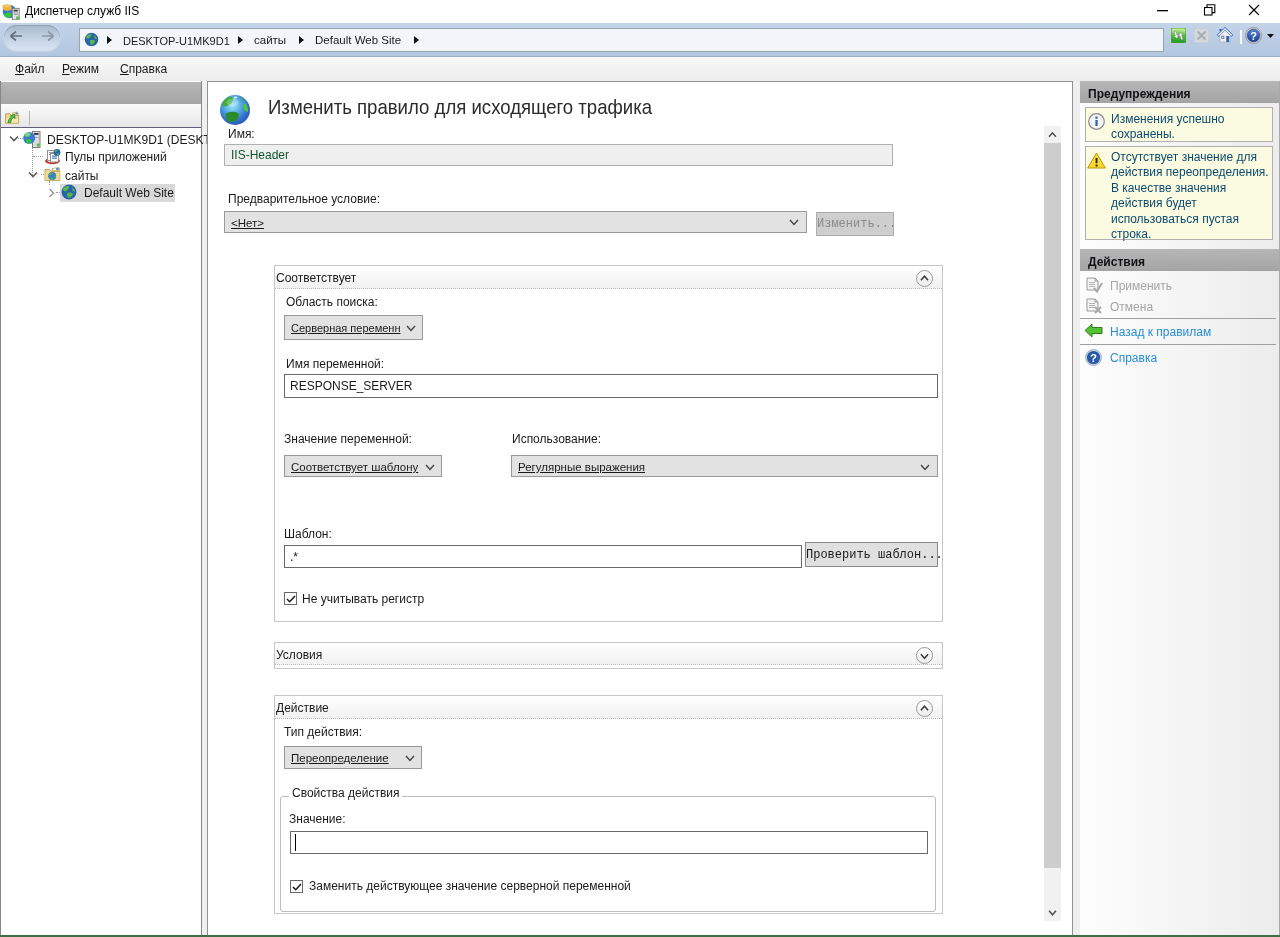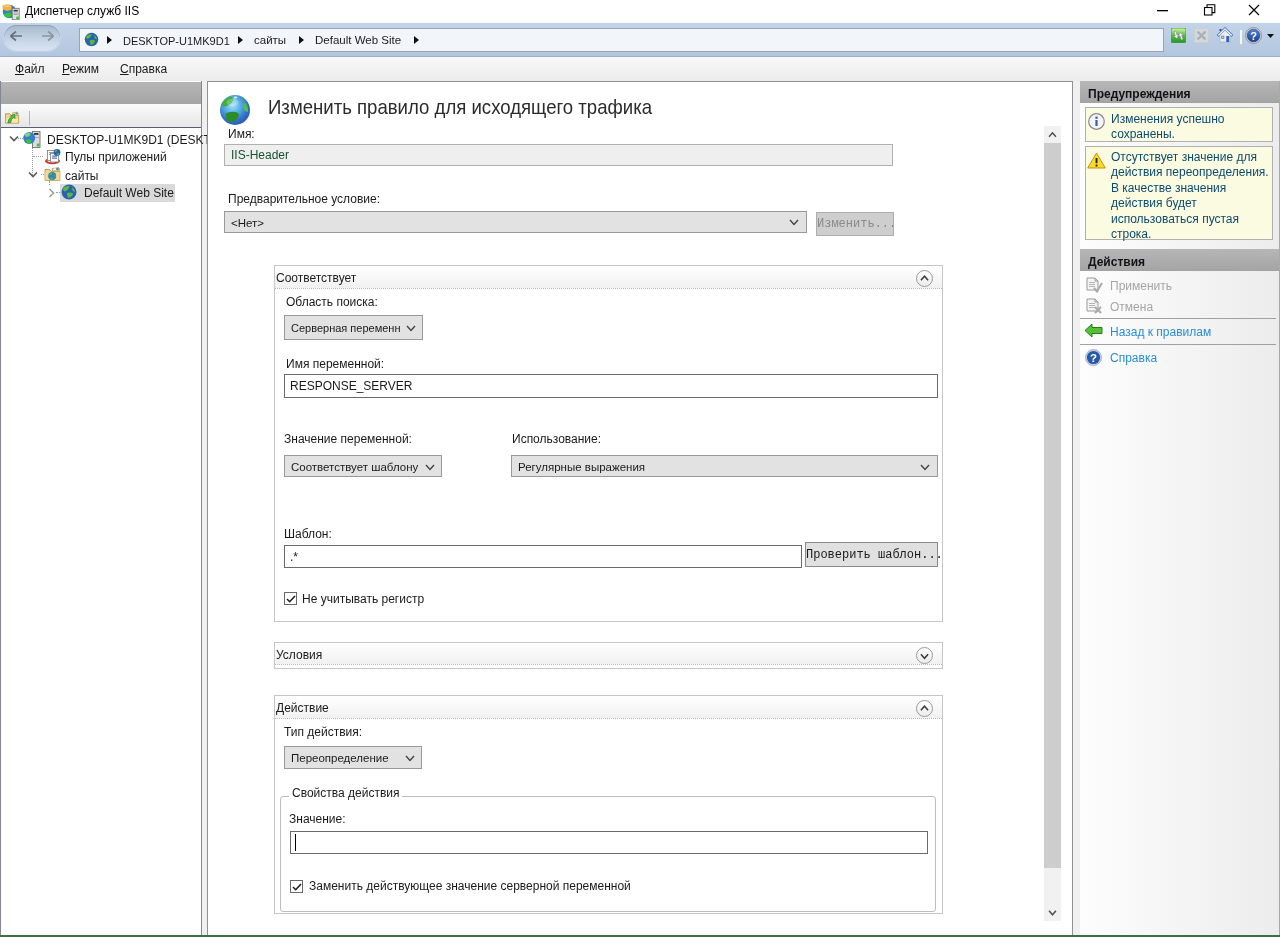--- a/index.html
+++ b/index.html
@@ -31,21 +31,21 @@
 #lefttb { left:0; top:23px; width:200px; height:23px; background:linear-gradient(#fbfbfb,#e6e6e6); }
 .treetxt { position:absolute; top:2px; font-size:12px; white-space:nowrap; }
 
 
 #mainpanel { left:207px; top:81px; width:866px; height:892px; background:#fff; border:1px solid #919191; }
 .lbl { position:absolute; font-size:12px; color:#1a1a1a; white-space:nowrap; }
 .inp { position:absolute; background:#fff; border:1px solid #696969; }
 .inp span { position:absolute; left:5px; top:4px; white-space:nowrap; }
 .inpdis { position:absolute; background:#efefef; border:1px solid #b0b0b0; color:#14532d; }
 .combo { position:absolute; background:#e2e2e2; border:1px solid #999; }
-.combotxt { position:absolute; left:6px; top:5px; font-size:11.5px; color:#1a1a1a; white-space:nowrap; }
+.combotxt { position:absolute; left:6px; top:5px; font-size:11.5px; color:#1a1a1a; white-space:nowrap;text-decoration:underline; }
 .btn { position:absolute; text-align:center; white-space:nowrap;font-family:Liberation Mono, monospace; }
 .sect { position:absolute; left:225px; width:669px; border:1px solid #c7c7c7; background:#fff;margin-left:48px; }
 .secthdr { position:absolute; left:0; top:0; right:0; height:23px; background:linear-gradient(#ffffff,#f1f1f1); }
 .sectdot { border-bottom:1px dotted #b5b5b5; }
 .secttitle { position:absolute; left:1px; top:5px; font-size:12px; color:#1a1a1a; white-space:nowrap; }
 .circbtn { position:absolute; width:17px; height:17px; border-radius:50%; border:1px solid #9a9a9a; background:linear-gradient(#fdfdfd,#ececec); }
 .cb { position:absolute; width:13px; height:13px; background:#fff; border:1px solid #696969; }
 
 
 #rightpanel { left:1080px; top:81px; width:200px; height:854px; background:linear-gradient(to right,#fdfdfd,#ececec); }

